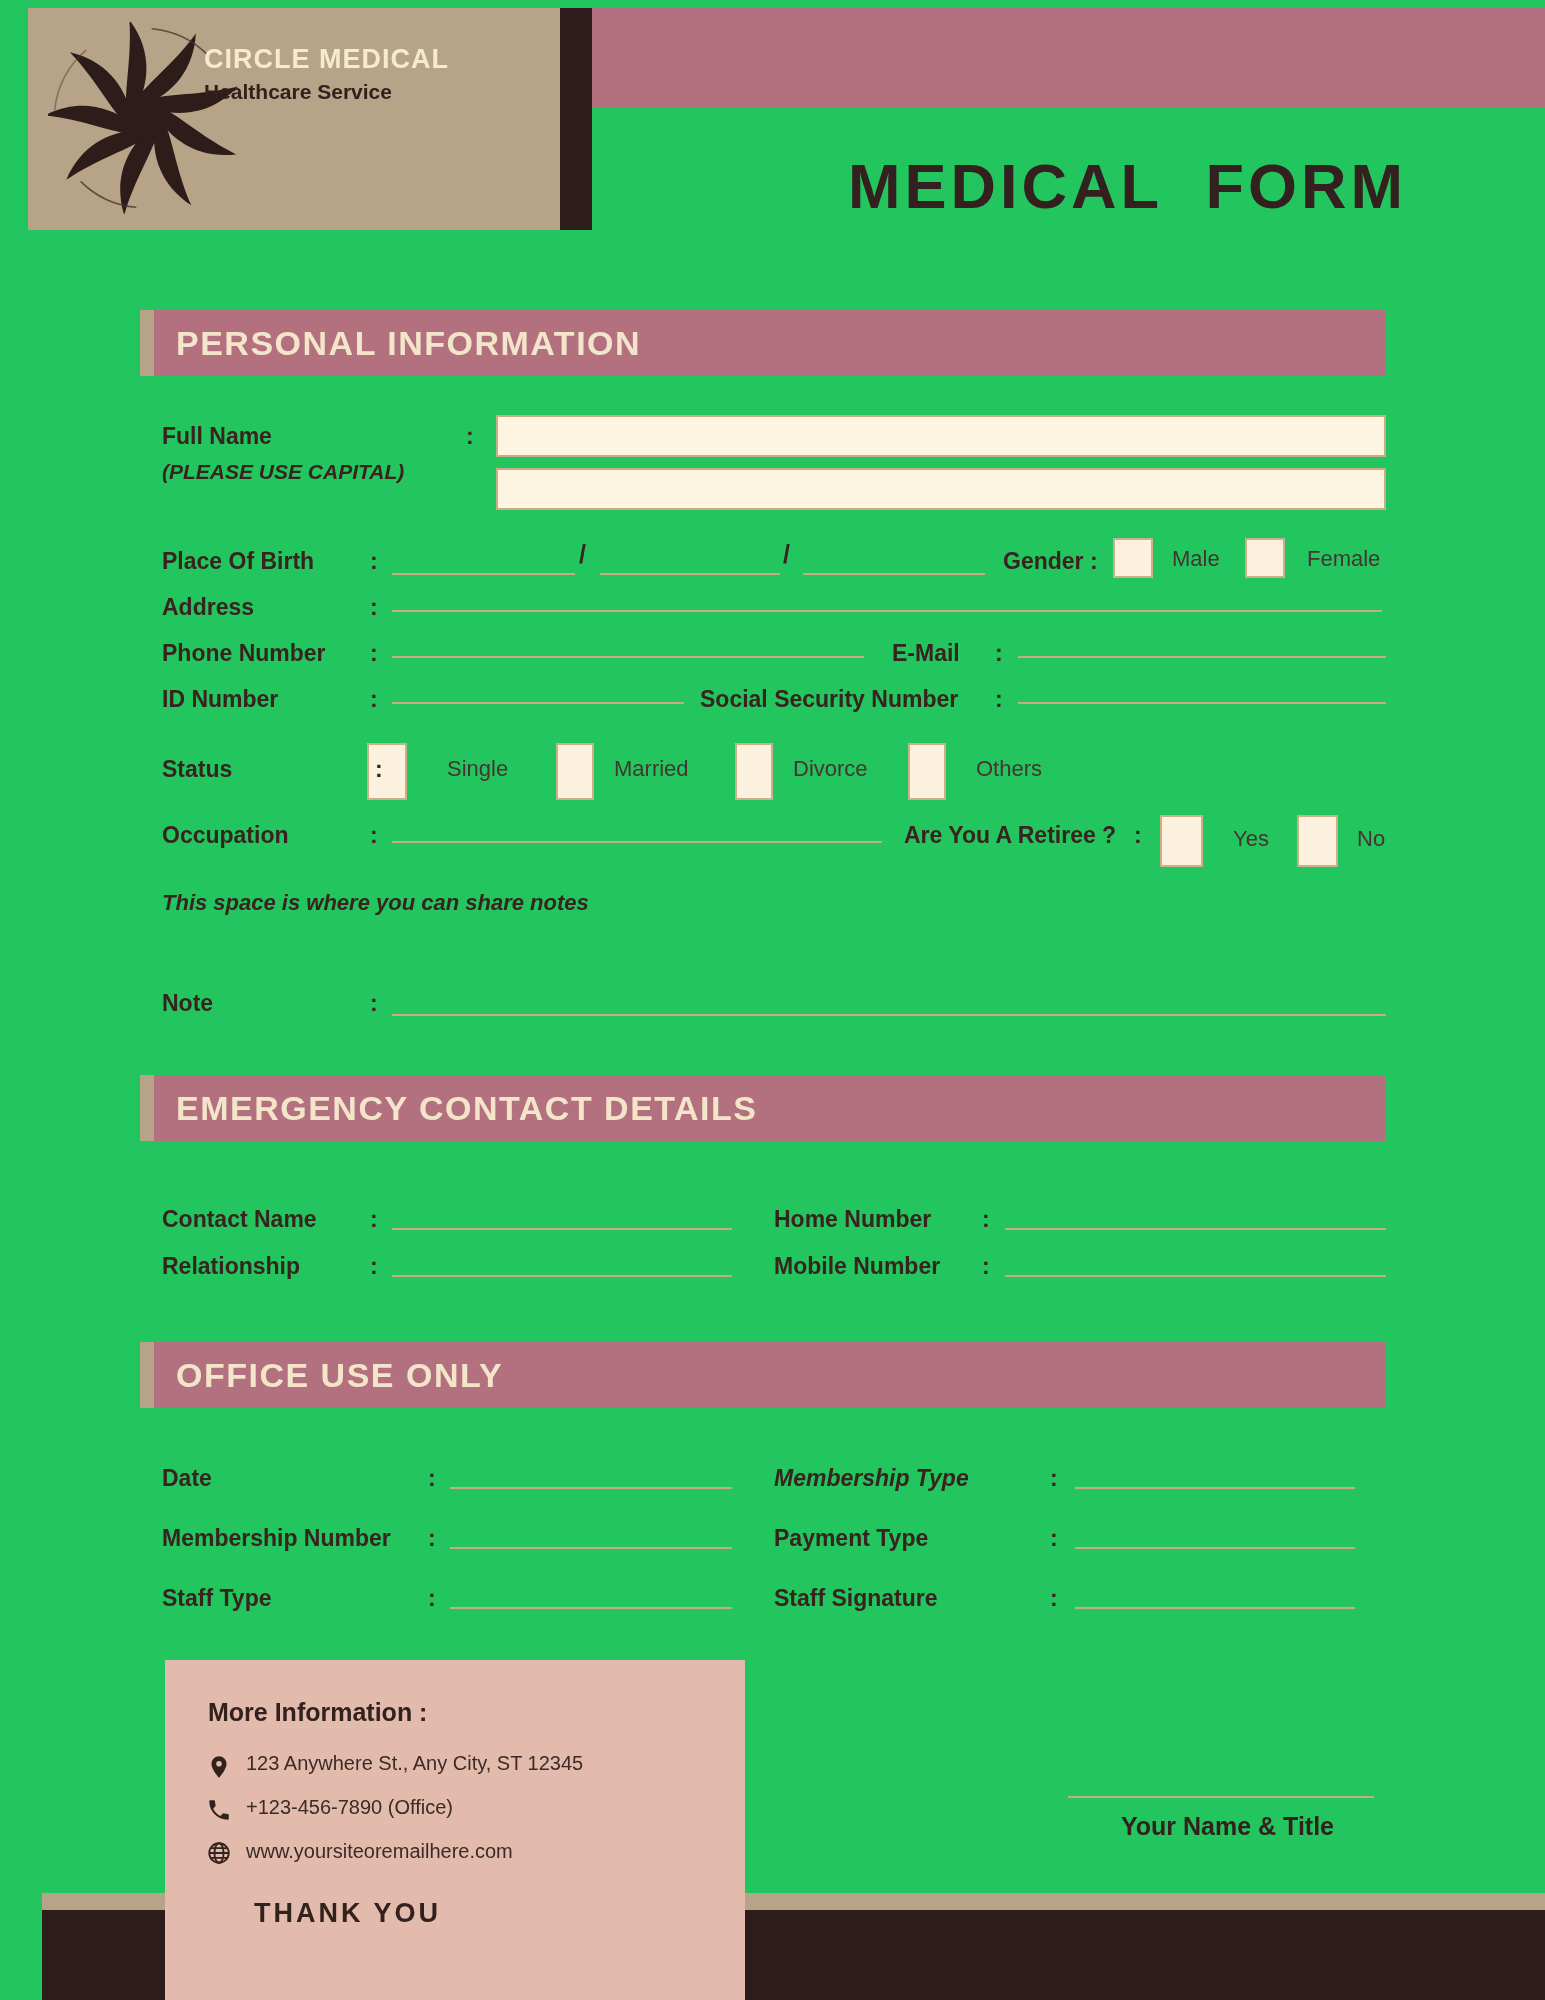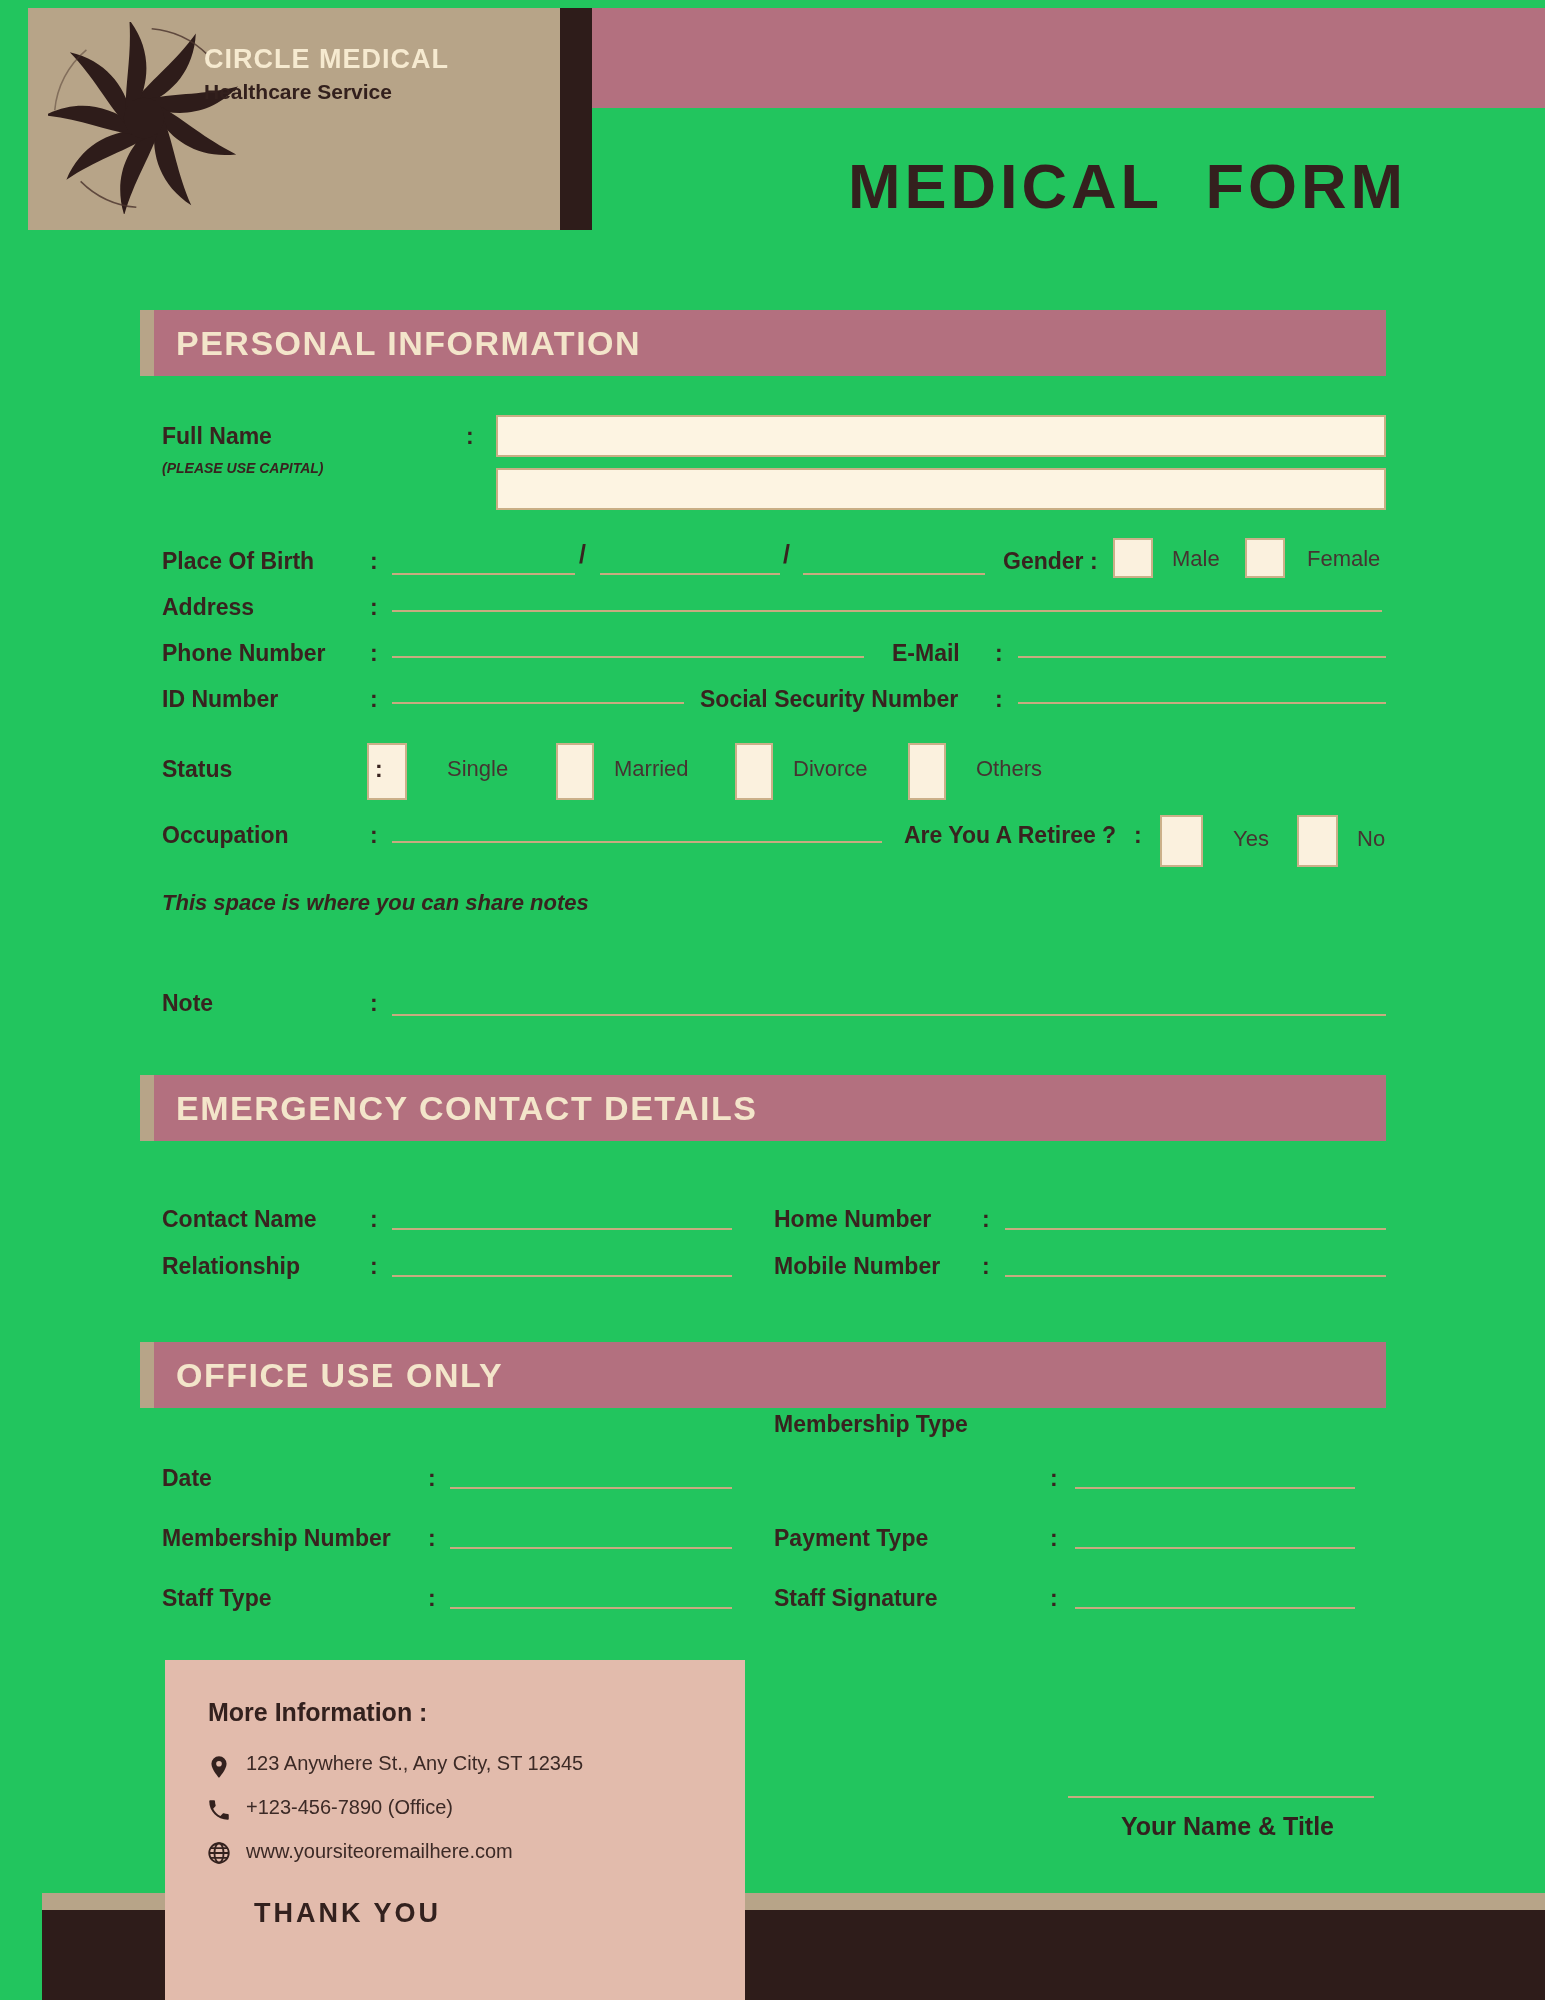--- a/index.html
+++ b/index.html
@@ -14,21 +14,21 @@
   .brand-tagline{left:176px;top:72px;font-size:21px;font-weight:bold;color:#33201d;}
   .doc-title{left:840px;top:150px;width:575px;text-align:center;font-size:63px;font-weight:bold;
              color:#34201e;letter-spacing:4px;word-spacing:22px;white-space:nowrap;}
   
   .secwrap{left:140px;width:1246px;height:66px;display:flex;}
   .sec-accent{width:14px;height:66px;background:#b7a488;}
   .sec-bar{flex:1;height:66px;background:#b3707f;display:flex;align-items:center;}
   .sec-bar span{padding-left:22px;font-size:34px;font-weight:bold;color:#f3e5ca;letter-spacing:1.5px;}
   
   .lbl{font-size:23px;font-weight:bold;color:#38231f;white-space:nowrap;}
-  .hint{font-size:14px;font-weight:bold;font-style:italic;color:#38231f;white-space:nowrap;}
+  .hint{font-size:21px;font-weight:bold;font-style:italic;color:#38231f;white-space:nowrap;}
   .opt{font-size:22px;color:#453431;white-space:nowrap;}
   .colon{font-size:23px;font-weight:bold;color:#38231f;}
   .slash{font-size:25px;font-weight:bold;color:#38231f;}
   .line{height:0;border-bottom:2px solid #c8ab80;}
   .cbx{background:#fbf1de;border:2px solid #cbb089;box-sizing:border-box;}
   .inputbox{background:#fdf4e2;border:2px solid #c9ae85;box-sizing:border-box;}
   
   .tan-strip{left:42px;top:1893px;width:1503px;height:17px;background:#b7a488;z-index:1;}
   .bottom-bar{left:42px;top:1910px;width:1503px;height:90px;background:#2e1c1a;z-index:1;}
   .pink-box{left:165px;top:1660px;width:580px;height:340px;background:#e2bbac;z-index:2;}
@@ -170,21 +170,21 @@
   <div class="abs secwrap" style="top:1342px;">
     <div class="sec-accent"></div>
     <div class="sec-bar">
         <span>OFFICE USE ONLY</span>
       </div>
   </div>
 
   <div class="abs lbl" style="left:162px;top:1465px;">Date</div>
   <div class="abs colon" style="left:428px;top:1465px;">:</div>
   <div class="abs line" style="left:450px;top:1487px;width:282px;"></div>
-  <div class="abs lbl" style="left:774px;top:1411px;">Membership Type</div>
+  <div class="abs lbl" style="left:774px;top:1465px;font-style:italic;">Membership Type</div>
   <div class="abs colon" style="left:1050px;top:1465px;">:</div>
   <div class="abs line" style="left:1075px;top:1487px;width:280px;"></div>
 
   <div class="abs lbl" style="left:162px;top:1525px;">Membership Number</div>
   <div class="abs colon" style="left:428px;top:1525px;">:</div>
   <div class="abs line" style="left:450px;top:1547px;width:282px;"></div>
   <div class="abs lbl" style="left:774px;top:1525px;">Payment Type</div>
   <div class="abs colon" style="left:1050px;top:1525px;">:</div>
   <div class="abs line" style="left:1075px;top:1547px;width:280px;"></div>
 

